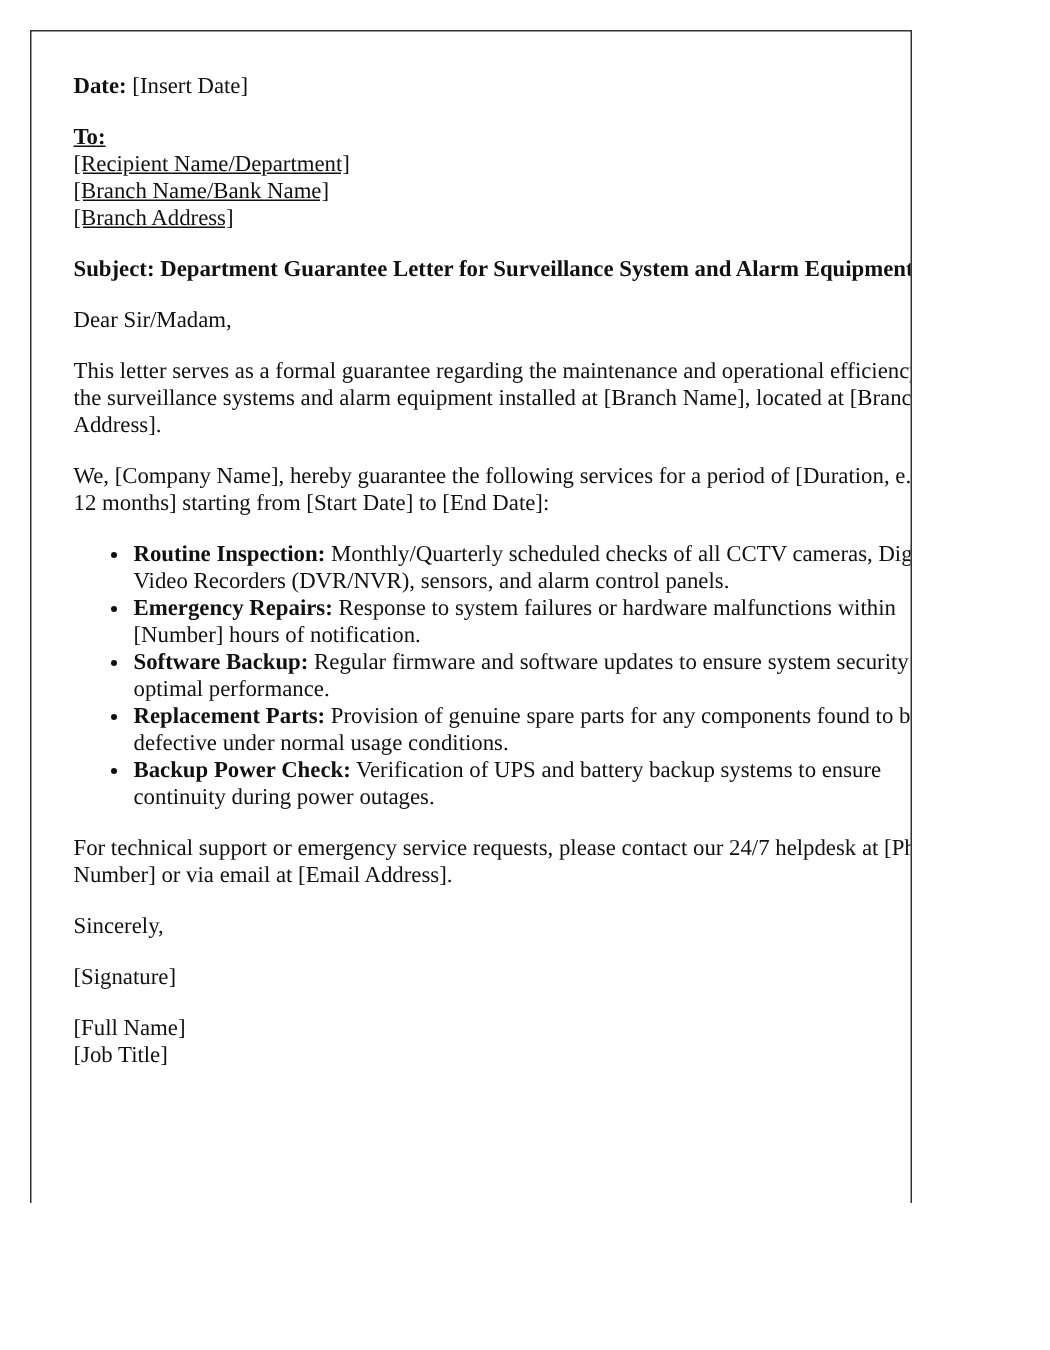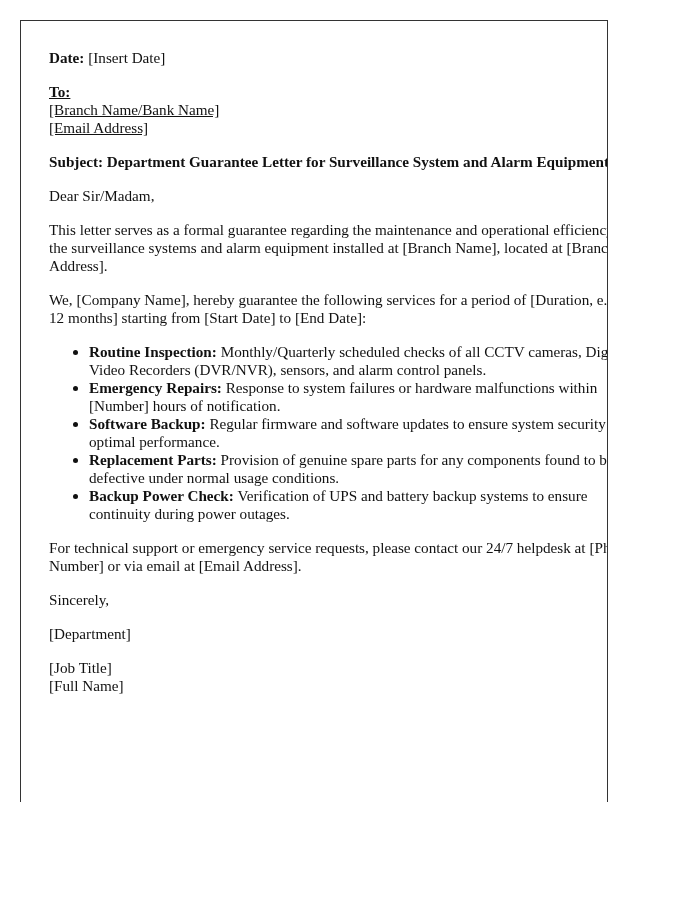--- a/index.html
+++ b/index.html
@@ -16,39 +16,40 @@
   </style>
 </head>
 <body>
 
 <div class="page">
   <div class="content">
     <p><span class="b">Date:</span><span> [Insert Date]</span></p>
 
     <div class="block">
       <div class="b">To:</div>
+      <div>[Recipient Name/Department]</div>
       <div>[Branch Name/Bank Name]</div>
-      <div>[Email Address]</div>
+      <div>[Branch Address]</div>
     </div>
 
     <p class="b"><span>Subject:</span><span> Department Guarantee Letter for Surveillance System and Alarm Equipment</span></p>
 
     <p>Dear Sir/Madam,</p>
     <p>This letter serves as a formal guarantee regarding the maintenance and operational efficiency of the surveillance systems and alarm equipment installed at [Branch Name], located at [Branch Address].</p>
     <p>We, [Company Name], hereby guarantee the following services for a period of [Duration, e.g., 12 months] starting from [Start Date] to [End Date]:</p>
 
     <ul>
       <li><span class="b">Routine Inspection:</span><span> Monthly/Quarterly scheduled checks of all CCTV cameras, Digital Video Recorders (DVR/NVR), sensors, and alarm control panels.</span></li>
       <li><span class="b">Emergency Repairs:</span><span> Response to system failures or hardware malfunctions within [Number] hours of notification.</span></li>
       <li><span class="b">Software Backup:</span><span> Regular firmware and software updates to ensure system security and optimal performance.</span></li>
       <li><span class="b">Replacement Parts:</span><span> Provision of genuine spare parts for any components found to be defective under normal usage conditions.</span></li>
       <li><span class="b">Backup Power Check:</span><span> Verification of UPS and battery backup systems to ensure continuity during power outages.</span></li>
     </ul>
 
     <p>For technical support or emergency service requests, please contact our 24/7 helpdesk at [Phone Number] or via email at [Email Address].</p>
     <p>Sincerely,</p>
-    <p>[Department]</p>
+    <p>[Signature]</p>
     <div>
+      <div>[Full Name]</div>
       <div>[Job Title]</div>
-      <div>[Full Name]</div>
     </div>
   </div>
 </div>
 
 </body></html>

